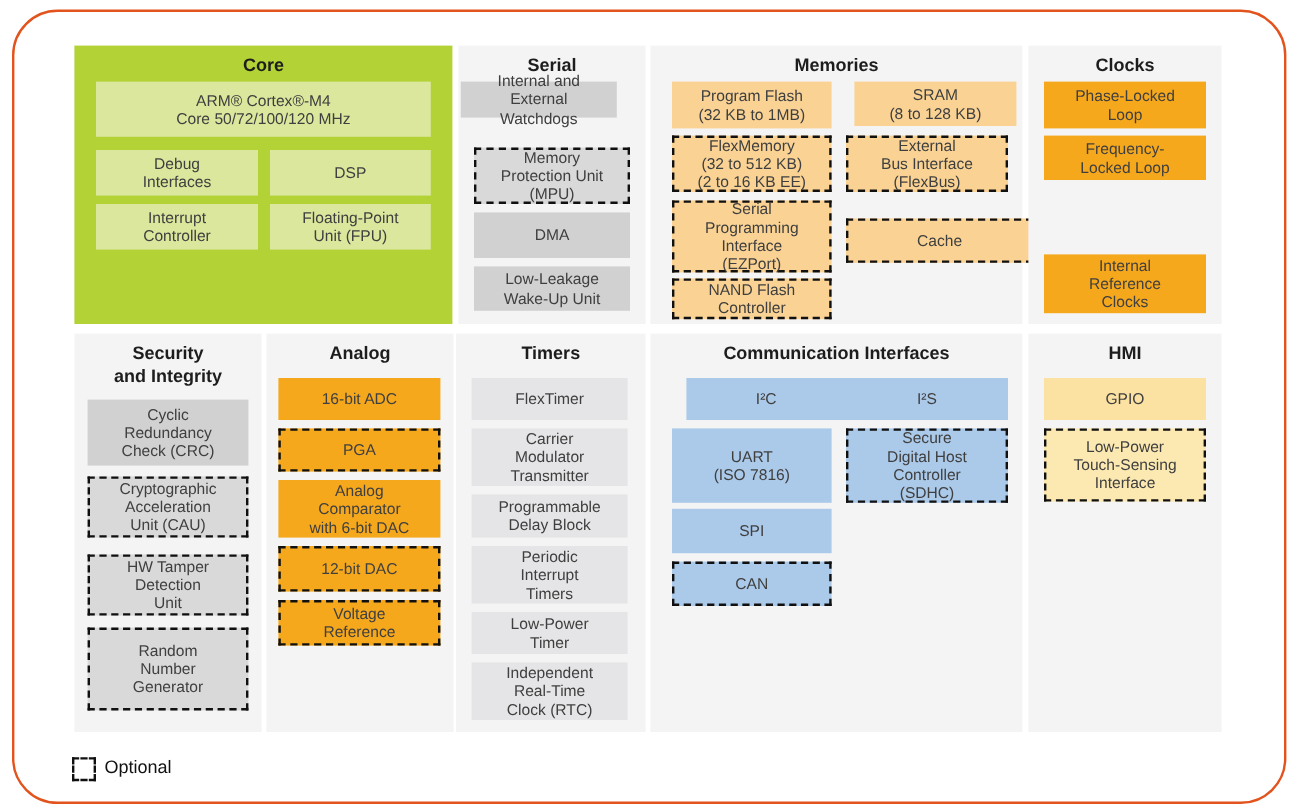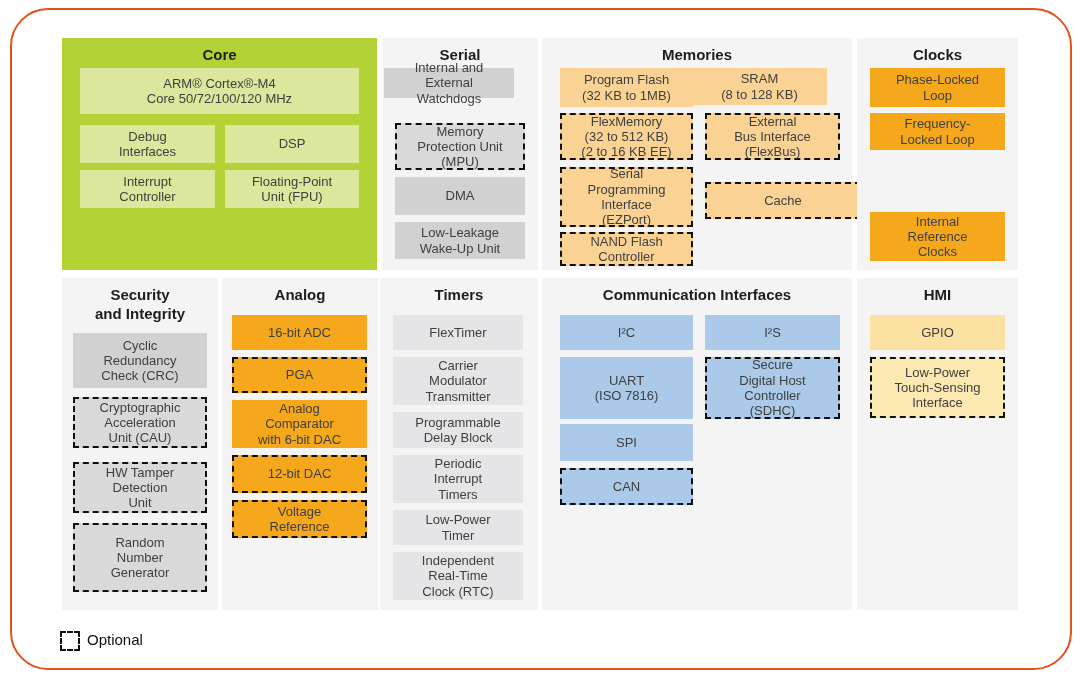--- a/index.html
+++ b/index.html
@@ -66,21 +66,21 @@
 (32 KB to 1MB)</div>
     <div class="blk tan dashed" style="left:18px;top:75px;width:133px;height:47px">FlexMemory
 (32 to 512 KB)
 (2 to 16 KB EE)</div>
     <div class="blk tan dashed" style="left:18px;top:129px;width:133px;height:60px">Serial
 Programming
 Interface
 (EZPort)</div>
     <div class="blk tan dashed" style="left:18px;top:194px;width:133px;height:34px">NAND Flash
 Controller</div>
-    <div class="blk tan" style="left:150px;top:30px;width:135px;height:37px">SRAM
+    <div class="blk tan" style="left:170px;top:30px;width:135px;height:37px">SRAM
 (8 to 128 KB)</div>
     <div class="blk tan dashed" style="left:163px;top:75px;width:135px;height:47px">External
 Bus Interface
 (FlexBus)</div>
     <div class="blk tan dashed" style="left:163px;top:144px;width:156px;height:37px">Cache</div>
   </section>
 
   <section class="panel" style="left:857px;top:38px;width:161px;height:232px">
     <h2 class="ptitle">Clocks</h2>
     <div class="blk orange" style="left:13px;top:30px;width:135px;height:39px">Phase-Locked
@@ -134,21 +134,21 @@
 Timers</div>
     <div class="blk t-gray" style="left:13px;top:232px;width:130px;height:35px">Low-Power
 Timer</div>
     <div class="blk t-gray" style="left:13px;top:274px;width:130px;height:48px">Independent
 Real-Time
 Clock (RTC)</div>
   </section>
 
   <section class="panel" style="left:542px;top:278px;width:310px;height:332px">
     <h2 class="ptitle">Communication Interfaces</h2>
-    <div class="blk blue" style="left:18px;top:37px;width:133px;height:35px">I²C</div>
+    <div class="blk blue" style="left:30px;top:37px;width:133px;height:35px">I²C</div>
     <div class="blk blue" style="left:18px;top:79px;width:133px;height:62px">UART
 (ISO 7816)</div>
     <div class="blk blue" style="left:18px;top:146px;width:133px;height:37px">SPI</div>
     <div class="blk blue dashed" style="left:18px;top:190px;width:133px;height:37px">CAN</div>
     <div class="blk blue" style="left:163px;top:37px;width:135px;height:35px">I²S</div>
     <div class="blk blue dashed" style="left:163px;top:79px;width:135px;height:62px">Secure
 Digital Host
 Controller
 (SDHC)</div>
   </section>

